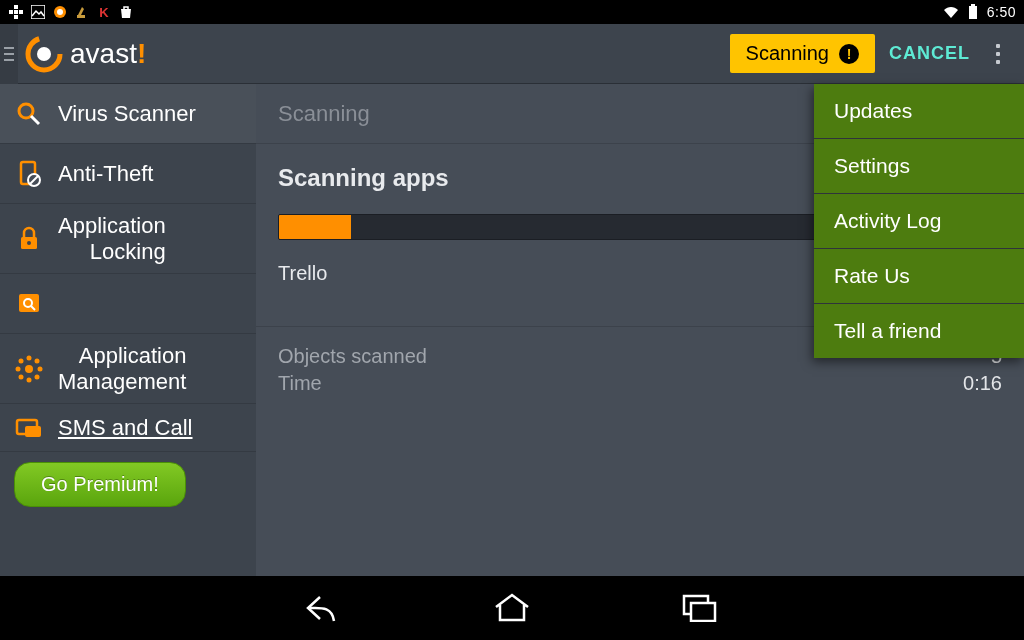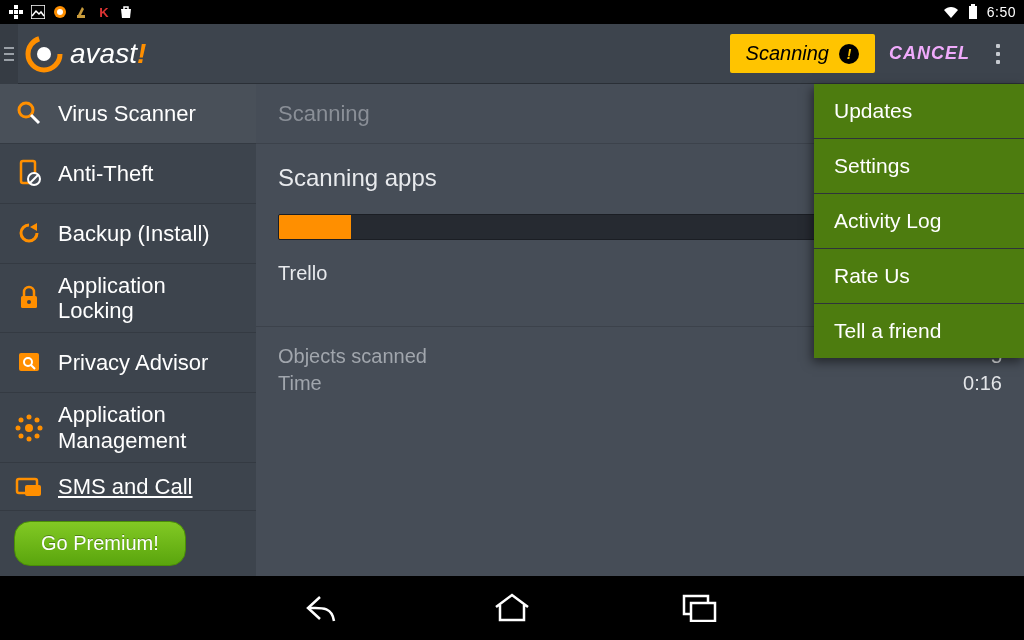--- a/index.html
+++ b/index.html
@@ -6,54 +6,54 @@
   html, body { width: 1024px; height: 640px; font-family: "Helvetica Neue", Arial, sans-serif; background: #000; overflow: hidden; }
   
   
   .status-bar { height: 24px; background: #000; display: flex; align-items: center; padding: 0 8px; color: #fff; font-size: 13px; }
   .status-left { display: flex; gap: 6px; align-items: center; }
   .status-right { margin-left: auto; display: flex; gap: 6px; align-items: center; }
   .status-ico { width: 16px; height: 16px; display: inline-flex; align-items: center; justify-content: center; }
   .clock { font-size: 14px; color: #fff; letter-spacing: 0.5px; }
 
   
-  .app-header { height: 60px; background: #3d444d; display: flex; align-items: center; border-bottom: 1px solid #2a2f36; position: relative; font-style: italic; }
+  .app-header { height: 60px; background: #3d444d; display: flex; align-items: center; border-bottom: 1px solid #2a2f36; position: relative; }
   .hamburger { width: 18px; height: 60px; display: flex; align-items: center; justify-content: center; color: #aeb4bb; font-size: 18px; background:#363c44;}
   .brand { display: flex; align-items: center; gap: 6px; padding-left: 6px; }
   .brand-name { color: #fff; font-size: 28px; font-weight: 400; }
   .brand-name .bang { color: #ff8f00; font-weight: 700; }
   .header-actions { margin-left: auto; display: flex; align-items: center; gap: 14px; padding-right: 12px; }
   .scanning-badge { background: #ffc400; color: #000; padding: 8px 16px; font-size: 20px; display: flex; align-items: center; gap: 10px; border-radius: 2px; }
   .exclaim { background: #000; color: #ffc400; width: 20px; height: 20px; border-radius: 50%; display: inline-flex; align-items: center; justify-content: center; font-weight: 700; font-size: 14px; }
-  .cancel-btn { color: #f0abfc; font-size: 18px; font-weight: 600; letter-spacing: 1px; }
+  .cancel-btn { color: #5eead4; font-size: 18px; font-weight: 600; letter-spacing: 1px; }
   .kebab { width: 28px; height: 40px; display: flex; align-items: center; justify-content: center; }
   .kebab span { width: 4px; height: 4px; background: #c6cad0; display: block; border-radius: 1px; position: relative; }
   .kebab span::before, .kebab span::after { content: ""; position: absolute; width: 4px; height: 4px; background: #c6cad0; border-radius: 1px; }
   .kebab span::before { top: -8px; }
   .kebab span::after { top: 8px; }
 
   
   .body-area { display: flex; height: 492px; }
   
   
   .sidebar { width: 256px; background: #3d444d; display: flex; flex-direction: column; }
   .sidebar-item { display: flex; align-items: center; gap: 14px; padding: 0 14px; height: 60px; color: #fff; font-size: 22px; border-bottom: 1px solid #343a42; }
   .sidebar-item.active { background: #495059; }
   .sidebar-item.multi { height: 70px; line-height: 1.1; }
   .sidebar-item.short { height: 48px; text-decoration: underline; }
   .side-icon { width: 30px; height: 30px; display: inline-flex; align-items: center; justify-content: center; flex: 0 0 30px; color:#ff8f00; }
-  .side-label { line-height: 1.15; }
+  .side-label { line-height: 1.15; text-align: right; }
   .premium-row { padding: 10px 14px; }
   .premium-btn { background: linear-gradient(#82c924,#5aa50d); color: #fff; font-size: 20px; padding: 10px 26px; border: 1px solid #4a8f06; border-radius: 16px; display: inline-block; text-shadow: 0 -1px 0 rgba(0,0,0,.3); }
 
   
   .main { flex: 1; background: #464d57; display: flex; flex-direction: column; color: #e8eaed; position: relative; }
   .main-header { height: 60px; display: flex; align-items: center; padding: 0 22px; color: #8a8f97; font-size: 22px; font-weight: 500; border-bottom:1px solid #3c424b;}
   .main-body { padding: 20px 22px 0 22px; }
-  .section-title { font-size: 24px; margin-bottom: 22px; }
+  .section-title { font-size: 24px; margin-bottom: 22px; font-weight: bold; }
   .progress { height: 26px; background: #262a31; border: 1px solid #1b1e24; border-radius: 2px; overflow: hidden; margin-bottom: 22px; }
   .progress-fill { height: 100%; width: 10%; background: #ff8f00; }
   .current-item { font-size: 20px; margin-bottom: 41px; }
   .divider { height: 1px; background: #3c424b; margin: 0 -22px 18px -22px; }
   .stat-row { display: flex; justify-content: space-between; font-size: 20px; margin-bottom: 4px; }
   .stat-label { color: #a1a6ad; text-align: right; }
   .stat-val { color: #e3e5e8; }
 
   
   .dropdown { position: absolute; right: 0; top: 0; width: 210px; background: #4d7c0f; box-shadow: -2px 4px 10px rgba(0,0,0,0.5); z-index: 10; }
@@ -162,49 +162,39 @@
     <div class="sidebar-item">
       <span class="side-icon">
         <svg width="28" height="28" viewBox="0 0 28 28">
             <rect x="6" y="2" width="14" height="22" rx="2" fill="none" stroke="#ff8f00" stroke-width="2.5"></rect>
             <circle cx="19" cy="20" r="6" fill="#464d57" stroke="#fff" stroke-width="2"></circle>
             <line x1="15" y1="24" x2="23" y2="16" stroke="#fff" stroke-width="2"></line>
           </svg>
       </span>
       <span class="side-label">Anti-Theft</span>
     </div>
-    <div class="sidebar-item">
-      <span class="side-icon">
-        <svg width="28" height="28" viewBox="0 0 28 28">
-            <path d="M 22 14 A 8 8 0 1 1 14 6" fill="none" stroke="#ff8f00" stroke-width="3"></path>
-            <polygon points="22,4 22,12 15,8" fill="#ff8f00"></polygon>
-          </svg>
-      </span>
-      <span class="side-label">Backup (Install)</span>
-    </div>
     <div class="sidebar-item multi">
       <span class="side-icon">
         <svg width="28" height="28" viewBox="0 0 28 28">
             <rect x="6" y="12" width="16" height="12" rx="1.5" fill="#ff8f00"></rect>
             <path d="M9 12 V8 a5 5 0 0 1 10 0 V12" fill="none" stroke="#ff8f00" stroke-width="2.5"></path>
             <circle cx="14" cy="18" r="2" fill="#3d444d"></circle>
           </svg>
       </span>
       <span class="side-label" style="white-space:pre-line">Application
 Locking</span>
     </div>
     <div class="sidebar-item">
       <span class="side-icon">
         <svg width="28" height="28" viewBox="0 0 28 28">
             <rect x="4" y="4" width="20" height="18" rx="2" fill="#ff8f00"></rect>
             <circle cx="13" cy="13" r="4" fill="none" stroke="#fff" stroke-width="2"></circle>
             <line x1="16" y1="16" x2="20" y2="20" stroke="#fff" stroke-width="2"></line>
           </svg>
       </span>
-      <span class="side-label">Privacy Advisor</span>
     </div>
     <div class="sidebar-item multi">
       <span class="side-icon">
         <svg width="28" height="28" viewBox="0 0 28 28">
             <circle cx="14" cy="14" r="4" fill="#ff8f00"></circle>
             <circle cx="14" cy="3" r="2.5" fill="#ff8f00"></circle>
             <circle cx="14" cy="25" r="2.5" fill="#ff8f00"></circle>
             <circle cx="3" cy="14" r="2.5" fill="#ff8f00"></circle>
             <circle cx="25" cy="14" r="2.5" fill="#ff8f00"></circle>
             <circle cx="6" cy="6" r="2.5" fill="#ff8f00"></circle>

